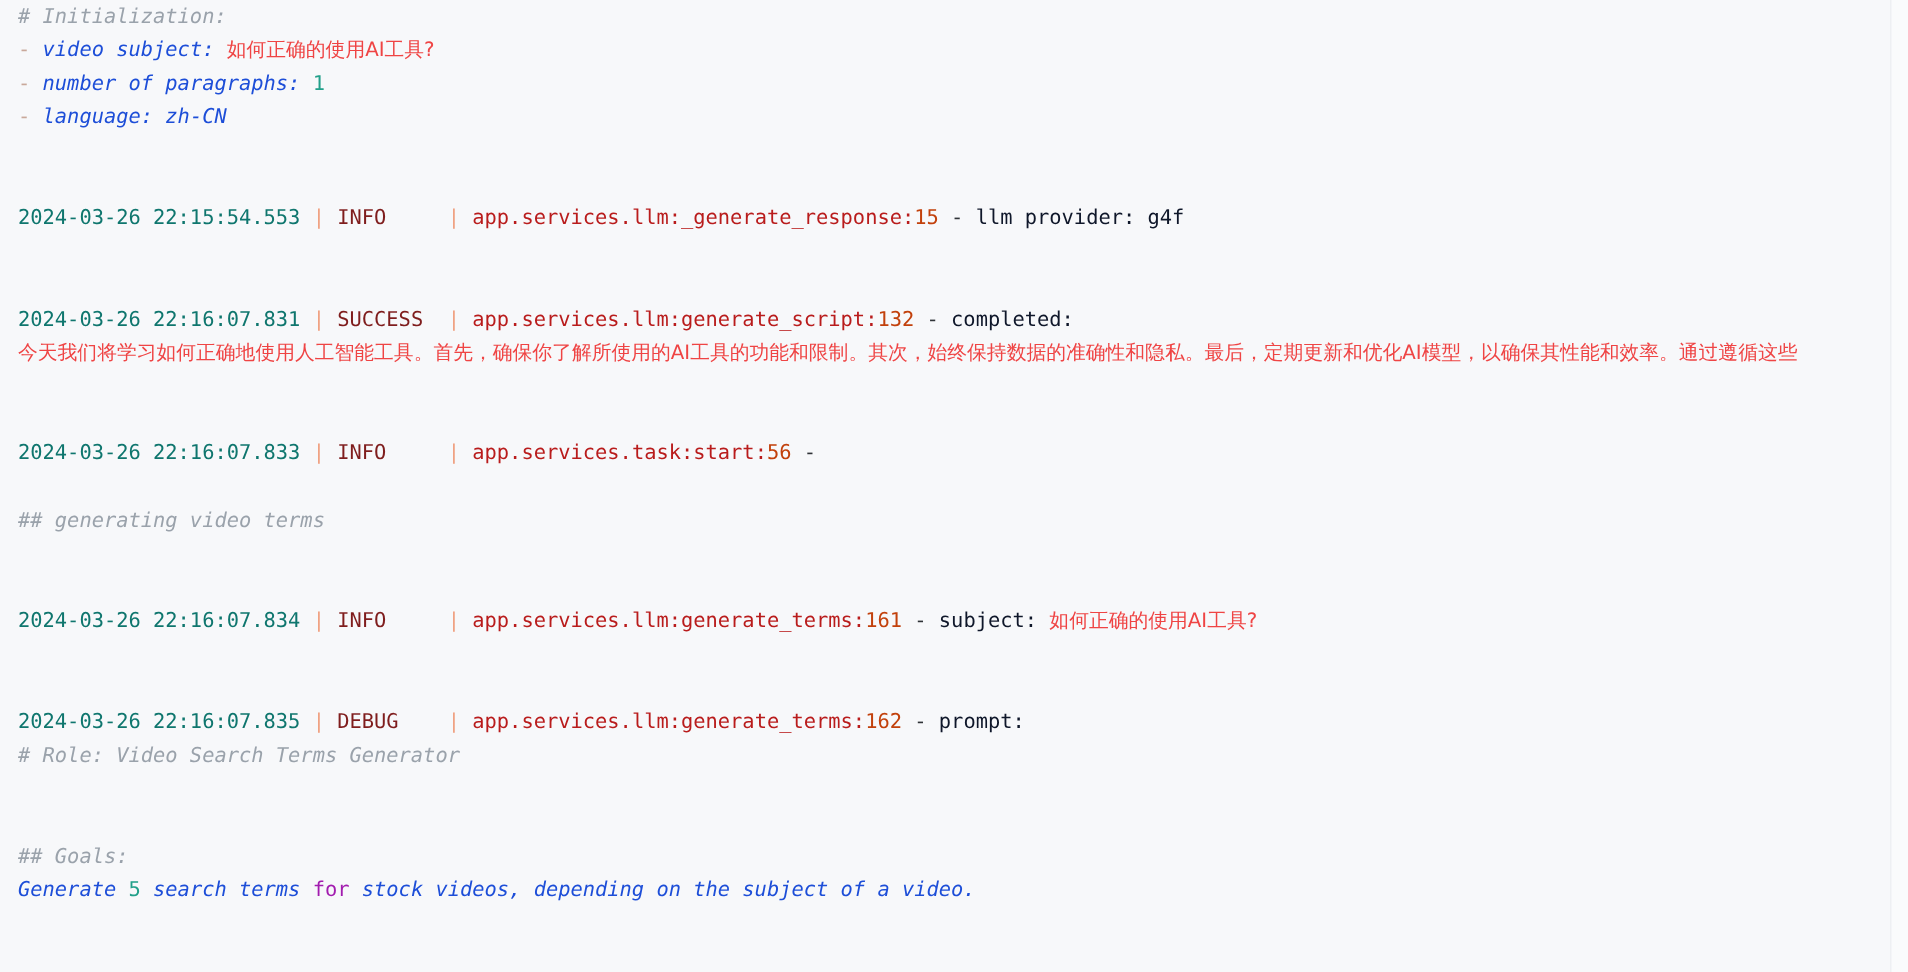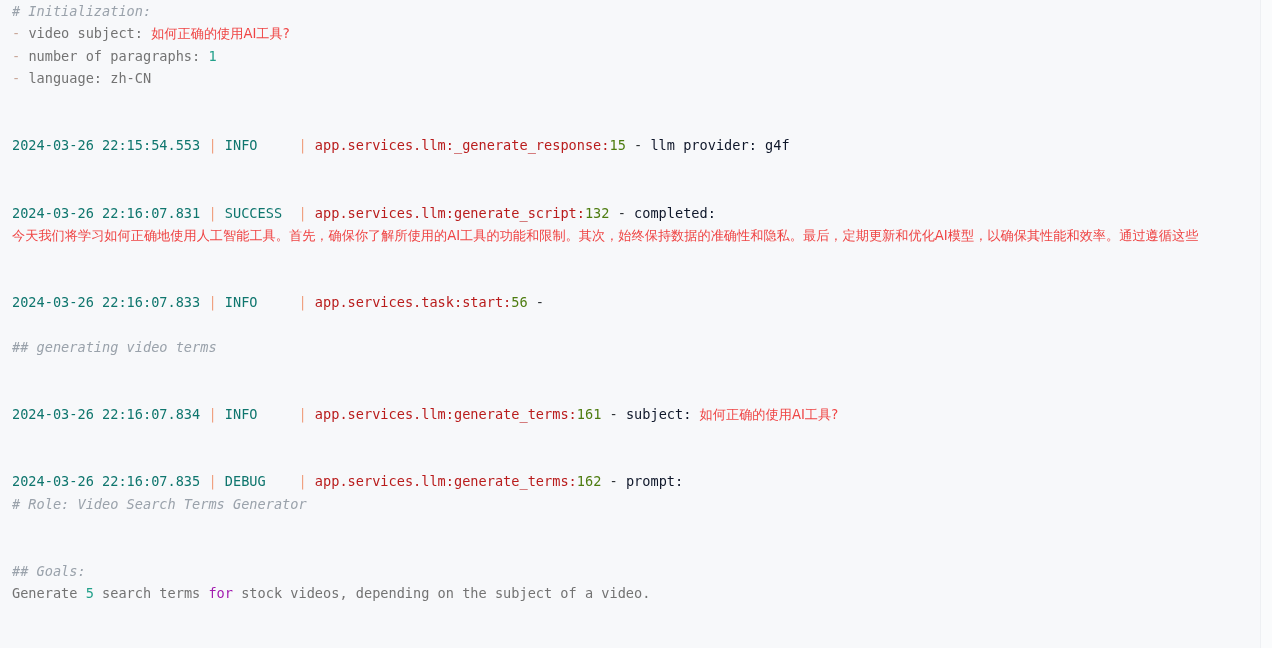--- a/index.html
+++ b/index.html
@@ -47,31 +47,31 @@
   .log-line {
     white-space: pre;
     height: 22.4px;
     overflow: hidden;
   }
   .log-line.blank { color: transparent; }
 
   
   .tok-time    { color: #0f766e; }
   .tok-sep     { color: #f0a080; }
-  .tok-level   { color: #0f766e; }
+  .tok-level   { color: #7f1d1d; }
   .tok-src     { color: #b91c1c; }
-  .tok-lineno  { color: #4d7c0f; }
+  .tok-lineno  { color: #c2410c; }
   .tok-dash    { color: #2f3337; }
   .tok-msg     { color: #0f172a; }
   .tok-comment { color: #9aa2ab; font-style: italic; }
   .tok-num     { color: #22a08a; }
   .tok-kw      { color: #a21caf; }
   .tok-bullet  { color: #c9a89a; }
   .tok-cjk     { color: #ef4444; font-family: "DejaVu Sans", "Liberation Sans", sans-serif; font-size: 13.2px; }
-  .tok-plain   { color: #737373; }
+  .tok-plain   { color: #1d4ed8; font-style: italic; }
 </style>
 </head>
 <body>
 
 <div id="log-panel">
   <div id="log-stream"><div class="log-line"><span class="tok-comment"># Initialization:</span></div><div class="log-line"><span class="tok-bullet">- </span><span class="tok-plain">video subject: </span><span class="tok-cjk">如何正确的使用AI工具?</span></div><div class="log-line"><span class="tok-bullet">- </span><span class="tok-plain">number of paragraphs: </span><span class="tok-num">1</span></div><div class="log-line"><span class="tok-bullet">- </span><span class="tok-plain">language: zh-CN</span></div><div class="log-line blank"><span class="tok-plain"> </span></div><div class="log-line blank"><span class="tok-plain"> </span></div><div class="log-line"><span class="tok-time">2024-03-26 22:15:54.553</span><span class="tok-sep"> | </span><span class="tok-level">INFO    </span><span class="tok-sep"> | </span><span class="tok-src">app.services.llm:_generate_response:</span><span class="tok-lineno">15</span><span class="tok-dash"> - </span><span class="tok-msg">llm provider: g4f</span></div><div class="log-line blank"><span class="tok-plain"> </span></div><div class="log-line blank"><span class="tok-plain"> </span></div><div class="log-line"><span class="tok-time">2024-03-26 22:16:07.831</span><span class="tok-sep"> | </span><span class="tok-level">SUCCESS </span><span class="tok-sep"> | </span><span class="tok-src">app.services.llm:generate_script:</span><span class="tok-lineno">132</span><span class="tok-dash"> - </span><span class="tok-msg">completed:</span></div><div class="log-line"><span class="tok-cjk">今天我们将学习如何正确地使用人工智能工具。首先，确保你了解所使用的AI工具的功能和限制。其次，始终保持数据的准确性和隐私。最后，定期更新和优化AI模型，以确保其性能和效率。通过遵循这些</span></div><div class="log-line blank"><span class="tok-plain"> </span></div><div class="log-line blank"><span class="tok-plain"> </span></div><div class="log-line"><span class="tok-time">2024-03-26 22:16:07.833</span><span class="tok-sep"> | </span><span class="tok-level">INFO    </span><span class="tok-sep"> | </span><span class="tok-src">app.services.task:start:</span><span class="tok-lineno">56</span><span class="tok-dash"> - </span></div><div class="log-line blank"><span class="tok-plain"> </span></div><div class="log-line"><span class="tok-comment">## generating video terms</span></div><div class="log-line blank"><span class="tok-plain"> </span></div><div class="log-line blank"><span class="tok-plain"> </span></div><div class="log-line"><span class="tok-time">2024-03-26 22:16:07.834</span><span class="tok-sep"> | </span><span class="tok-level">INFO    </span><span class="tok-sep"> | </span><span class="tok-src">app.services.llm:generate_terms:</span><span class="tok-lineno">161</span><span class="tok-dash"> - </span><span class="tok-msg">subject: </span><span class="tok-cjk">如何正确的使用AI工具?</span></div><div class="log-line blank"><span class="tok-plain"> </span></div><div class="log-line blank"><span class="tok-plain"> </span></div><div class="log-line"><span class="tok-time">2024-03-26 22:16:07.835</span><span class="tok-sep"> | </span><span class="tok-level">DEBUG   </span><span class="tok-sep"> | </span><span class="tok-src">app.services.llm:generate_terms:</span><span class="tok-lineno">162</span><span class="tok-dash"> - </span><span class="tok-msg">prompt:</span></div><div class="log-line"><span class="tok-comment"># Role: Video Search Terms Generator</span></div><div class="log-line blank"><span class="tok-plain"> </span></div><div class="log-line blank"><span class="tok-plain"> </span></div><div class="log-line"><span class="tok-comment">## Goals:</span></div><div class="log-line"><span class="tok-plain">Generate </span><span class="tok-num">5</span><span class="tok-plain"> search terms </span><span class="tok-kw">for</span><span class="tok-plain"> stock videos, depending on the subject of a video.</span></div><div class="log-line blank"><span class="tok-plain"> </span></div><div class="log-line blank"><span class="tok-plain"> </span></div></div>
   <div id="scroll-gutter"></div>
 </div>
 
 </body></html>

